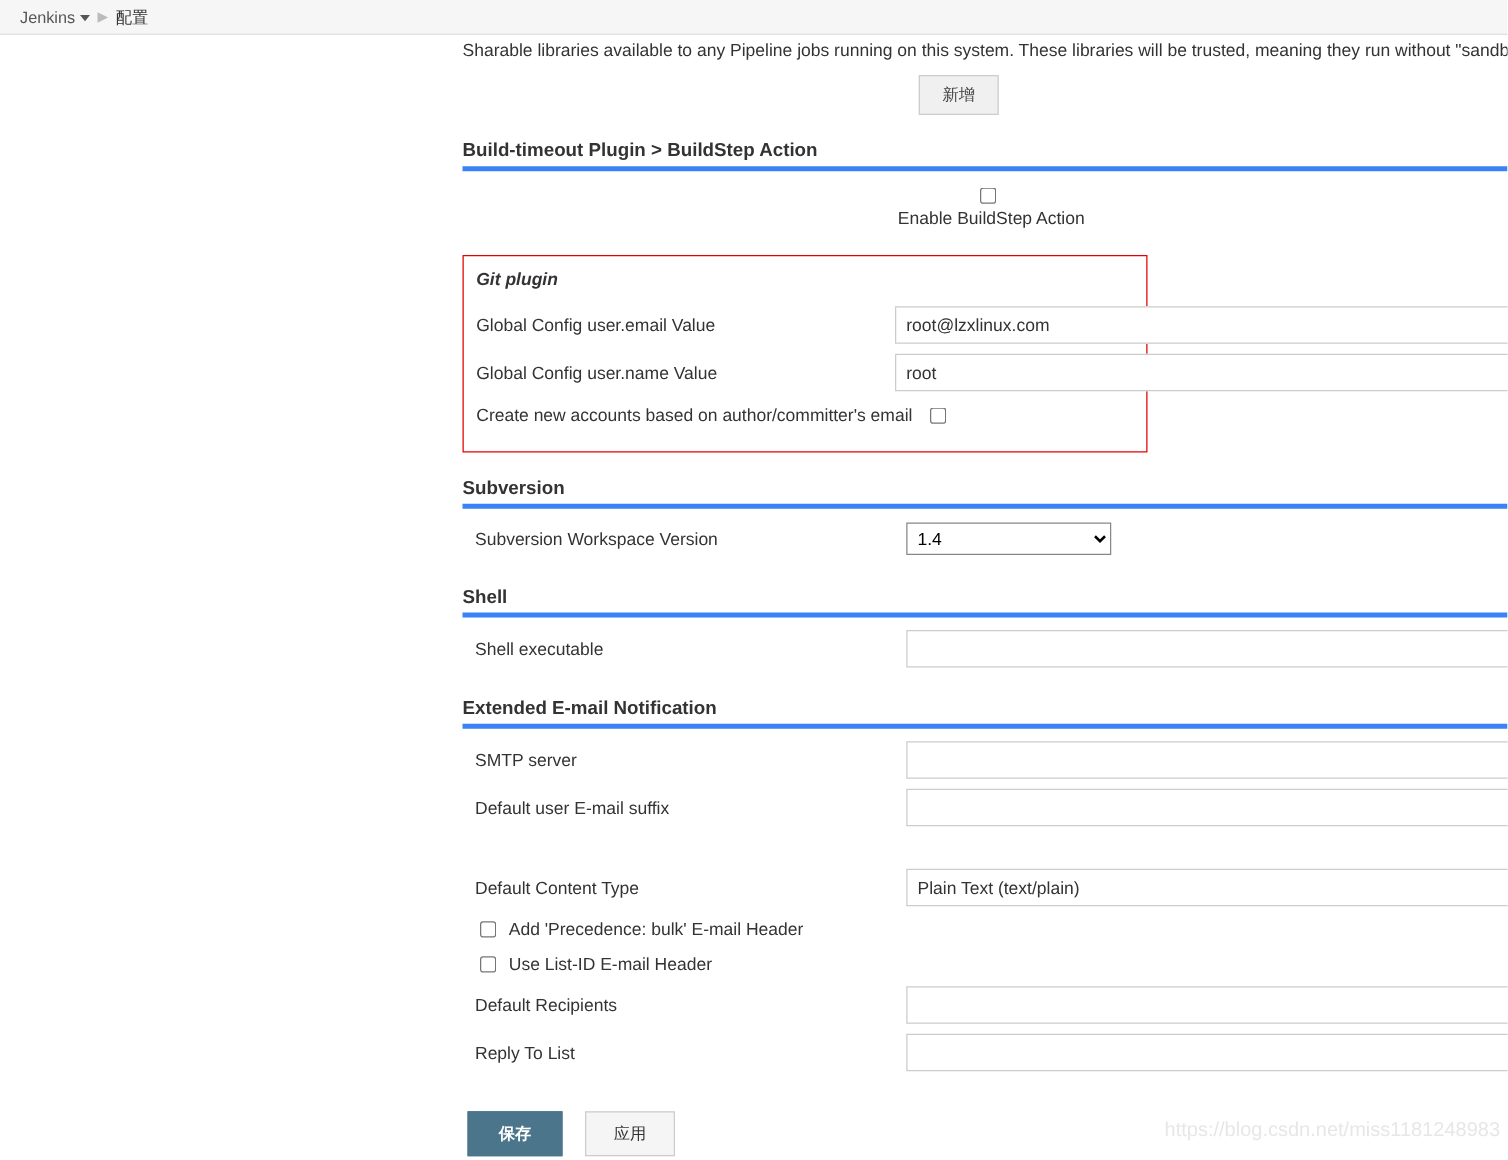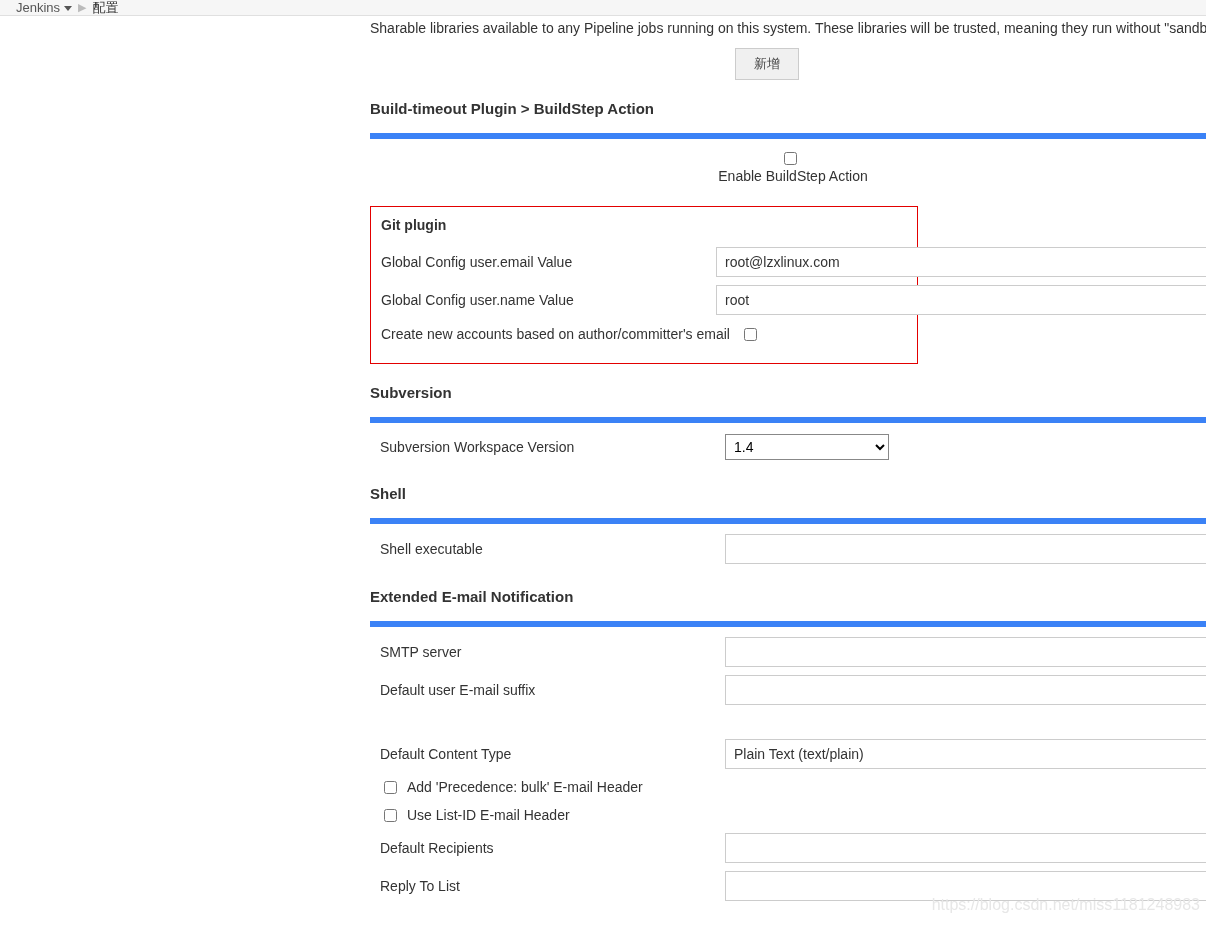--- a/index.html
+++ b/index.html
@@ -9,21 +9,21 @@
     font-size: 14px;
     color: #333;
     background: #fff;
     width: 1206px;
     overflow-x: hidden;
   }
   
   .breadcrumb-bar {
     background: #f6f6f6;
     border-bottom: 1px solid #e0e0e0;
-    height: 16px;
+    height: 28px;
     display: flex; align-items: center;
     padding-left: 16px;
     font-size: 13px;
   }
   .breadcrumb-bar a {
     color: #555; text-decoration: none;
   }
   .breadcrumb-sep {
     color: #bbb; margin: 0 6px; font-size: 11px;
   }
@@ -40,22 +40,22 @@
     padding-top: 4px;
   }
 
   
   .section-head {
     font-weight: bold;
     font-size: 15px;
     color: #333;
     margin-top: 20px;
     margin-bottom: 6px;
-    border-bottom: 6px solid #3b82f6;
-    padding-bottom: 16px;
+    border-bottom: 4px solid #3b82f6;
+    padding-bottom: 4px;
     padding-right: 0;
     width: 836px; 
   }
   .section-desc {
     font-size: 14px;
     color: #333;
     margin-bottom: 12px;
     white-space: nowrap;
   }
 
@@ -155,21 +155,21 @@
 
   
   .git-box {
     border: 1px solid #e30000;
     width: 548px;
     margin-top: 14px;
     padding: 10px 0 14px;
     position: relative;
   }
   .git-box .git-head{
-    font-weight:bold; padding-left: 10px; margin-bottom: 10px;
+    font-weight:bold; padding-left: 10px; margin-bottom: 10px; font-style: italic;
   }
   .git-box .form-row .lbl{ flex:0 0 345px; }
   .git-box .form-row input[type=text]{
     width: 840px;  
   }
   .git-box .inline-label-check{ padding-left:10px; }
 
   .watermark{
     position: fixed;
     right: 6px; bottom: 14px;

